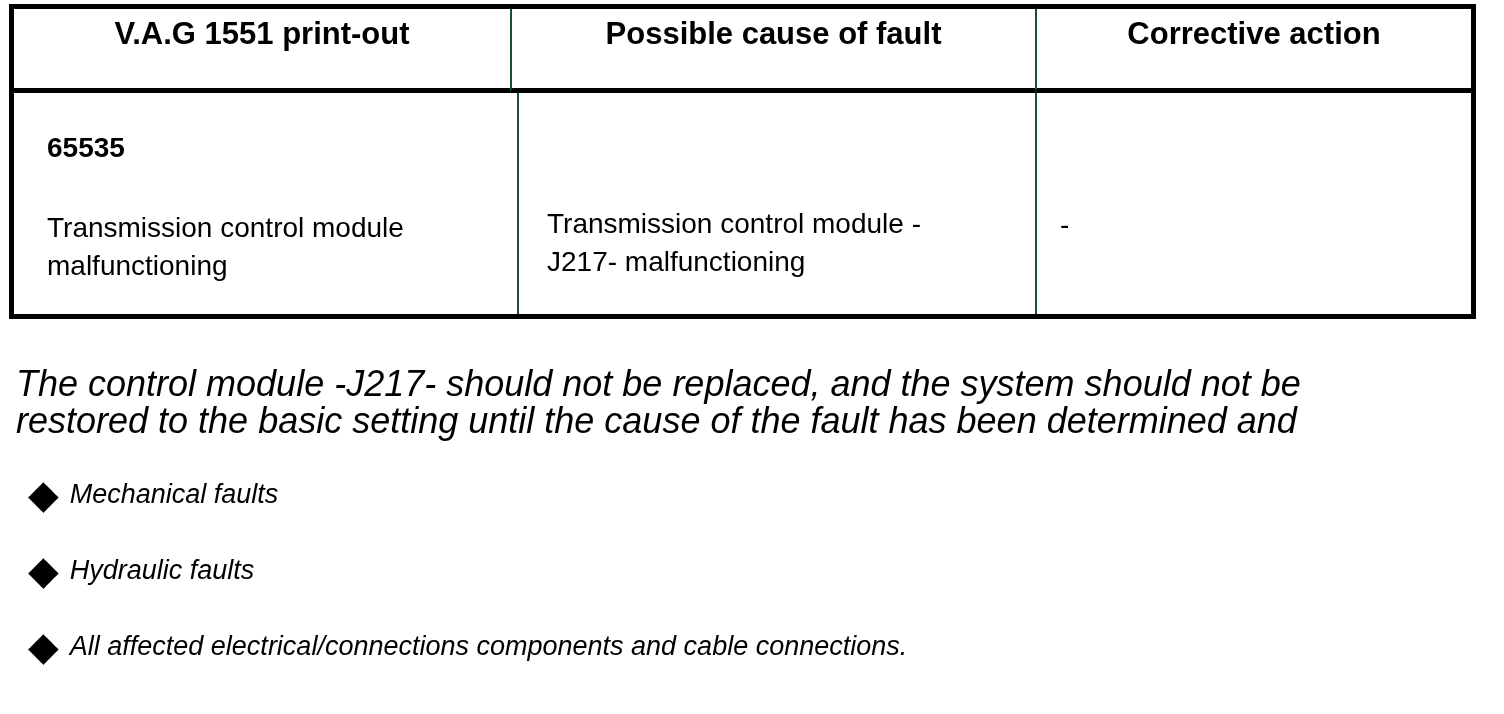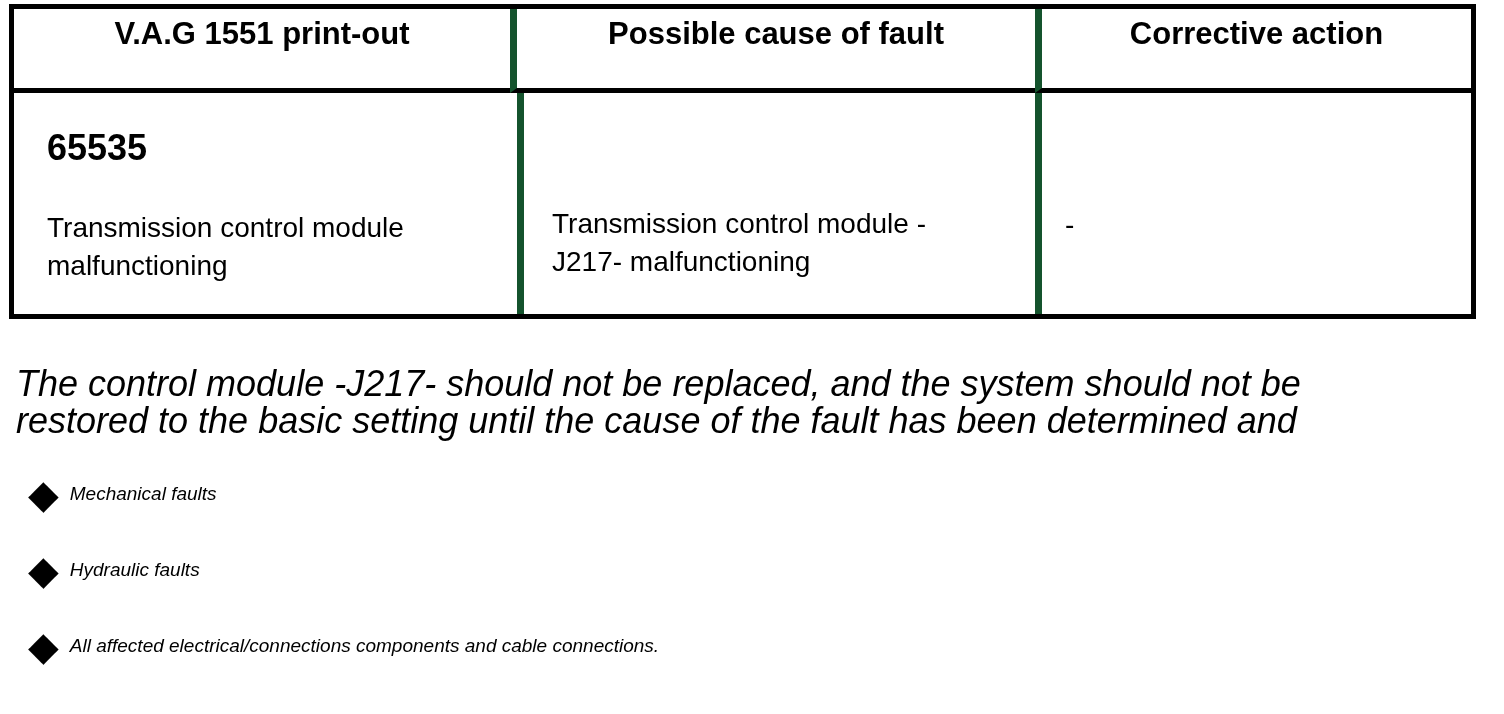--- a/index.html
+++ b/index.html
@@ -24,36 +24,36 @@
   .fault-table {
     display: grid;
     grid-template-columns: 496px 525px 436px;
     grid-template-rows: 84px 221px;
     border: 5px solid #000000;
     width: 1467px;
     margin: 4px 0 0 9px;
     background: #ffffff;
   }
   .cell { background: #ffffff; }
-  .cell.colborder { border-left: 7px solid #14532d; }
+  .cell.colborder { border-left: 2px solid #14532d; }
   .cell.header {
     border-bottom: 5px solid #000000;
     font-weight: bold;
     font-size: 31px;
     line-height: 38px;
     text-align: center;
     padding-top: 6px;
   }
   .cell.body { font-size: 28px; line-height: 38px; }
   .cell.body.c1 { padding: 36px 20px 0 33px; }
   .cell.body.c2 { padding: 112px 20px 0 28px; margin-left: 7px; }
   .cell.body.c3 { padding: 113px 10px 0 23px; }
   .fault-code {
     font-weight: bold;
-    font-size: 36px;
+    font-size: 28px;
   }
   .printout-desc { margin-top: 42px; }
   .action-row { display: flex; }
   .action-dash {
     width: 30px;
     flex: 0 0 30px;
   }
 
   
   .note {
@@ -76,21 +76,21 @@
   }
   .diamond {
     font-style: normal;
     font-size: 40px;
     line-height: 31px;
     margin-right: 11px;
     flex: 0 0 auto;
   }
   .bullet-label {
     font-style: italic;
-    font-size: 19px;
+    font-size: 27px;
     line-height: 34px;
   }
 </style>
 </head>
 <body>
 
 <div class="page">
 
   <div class="fault-table">
     <div class="cell header c1">

